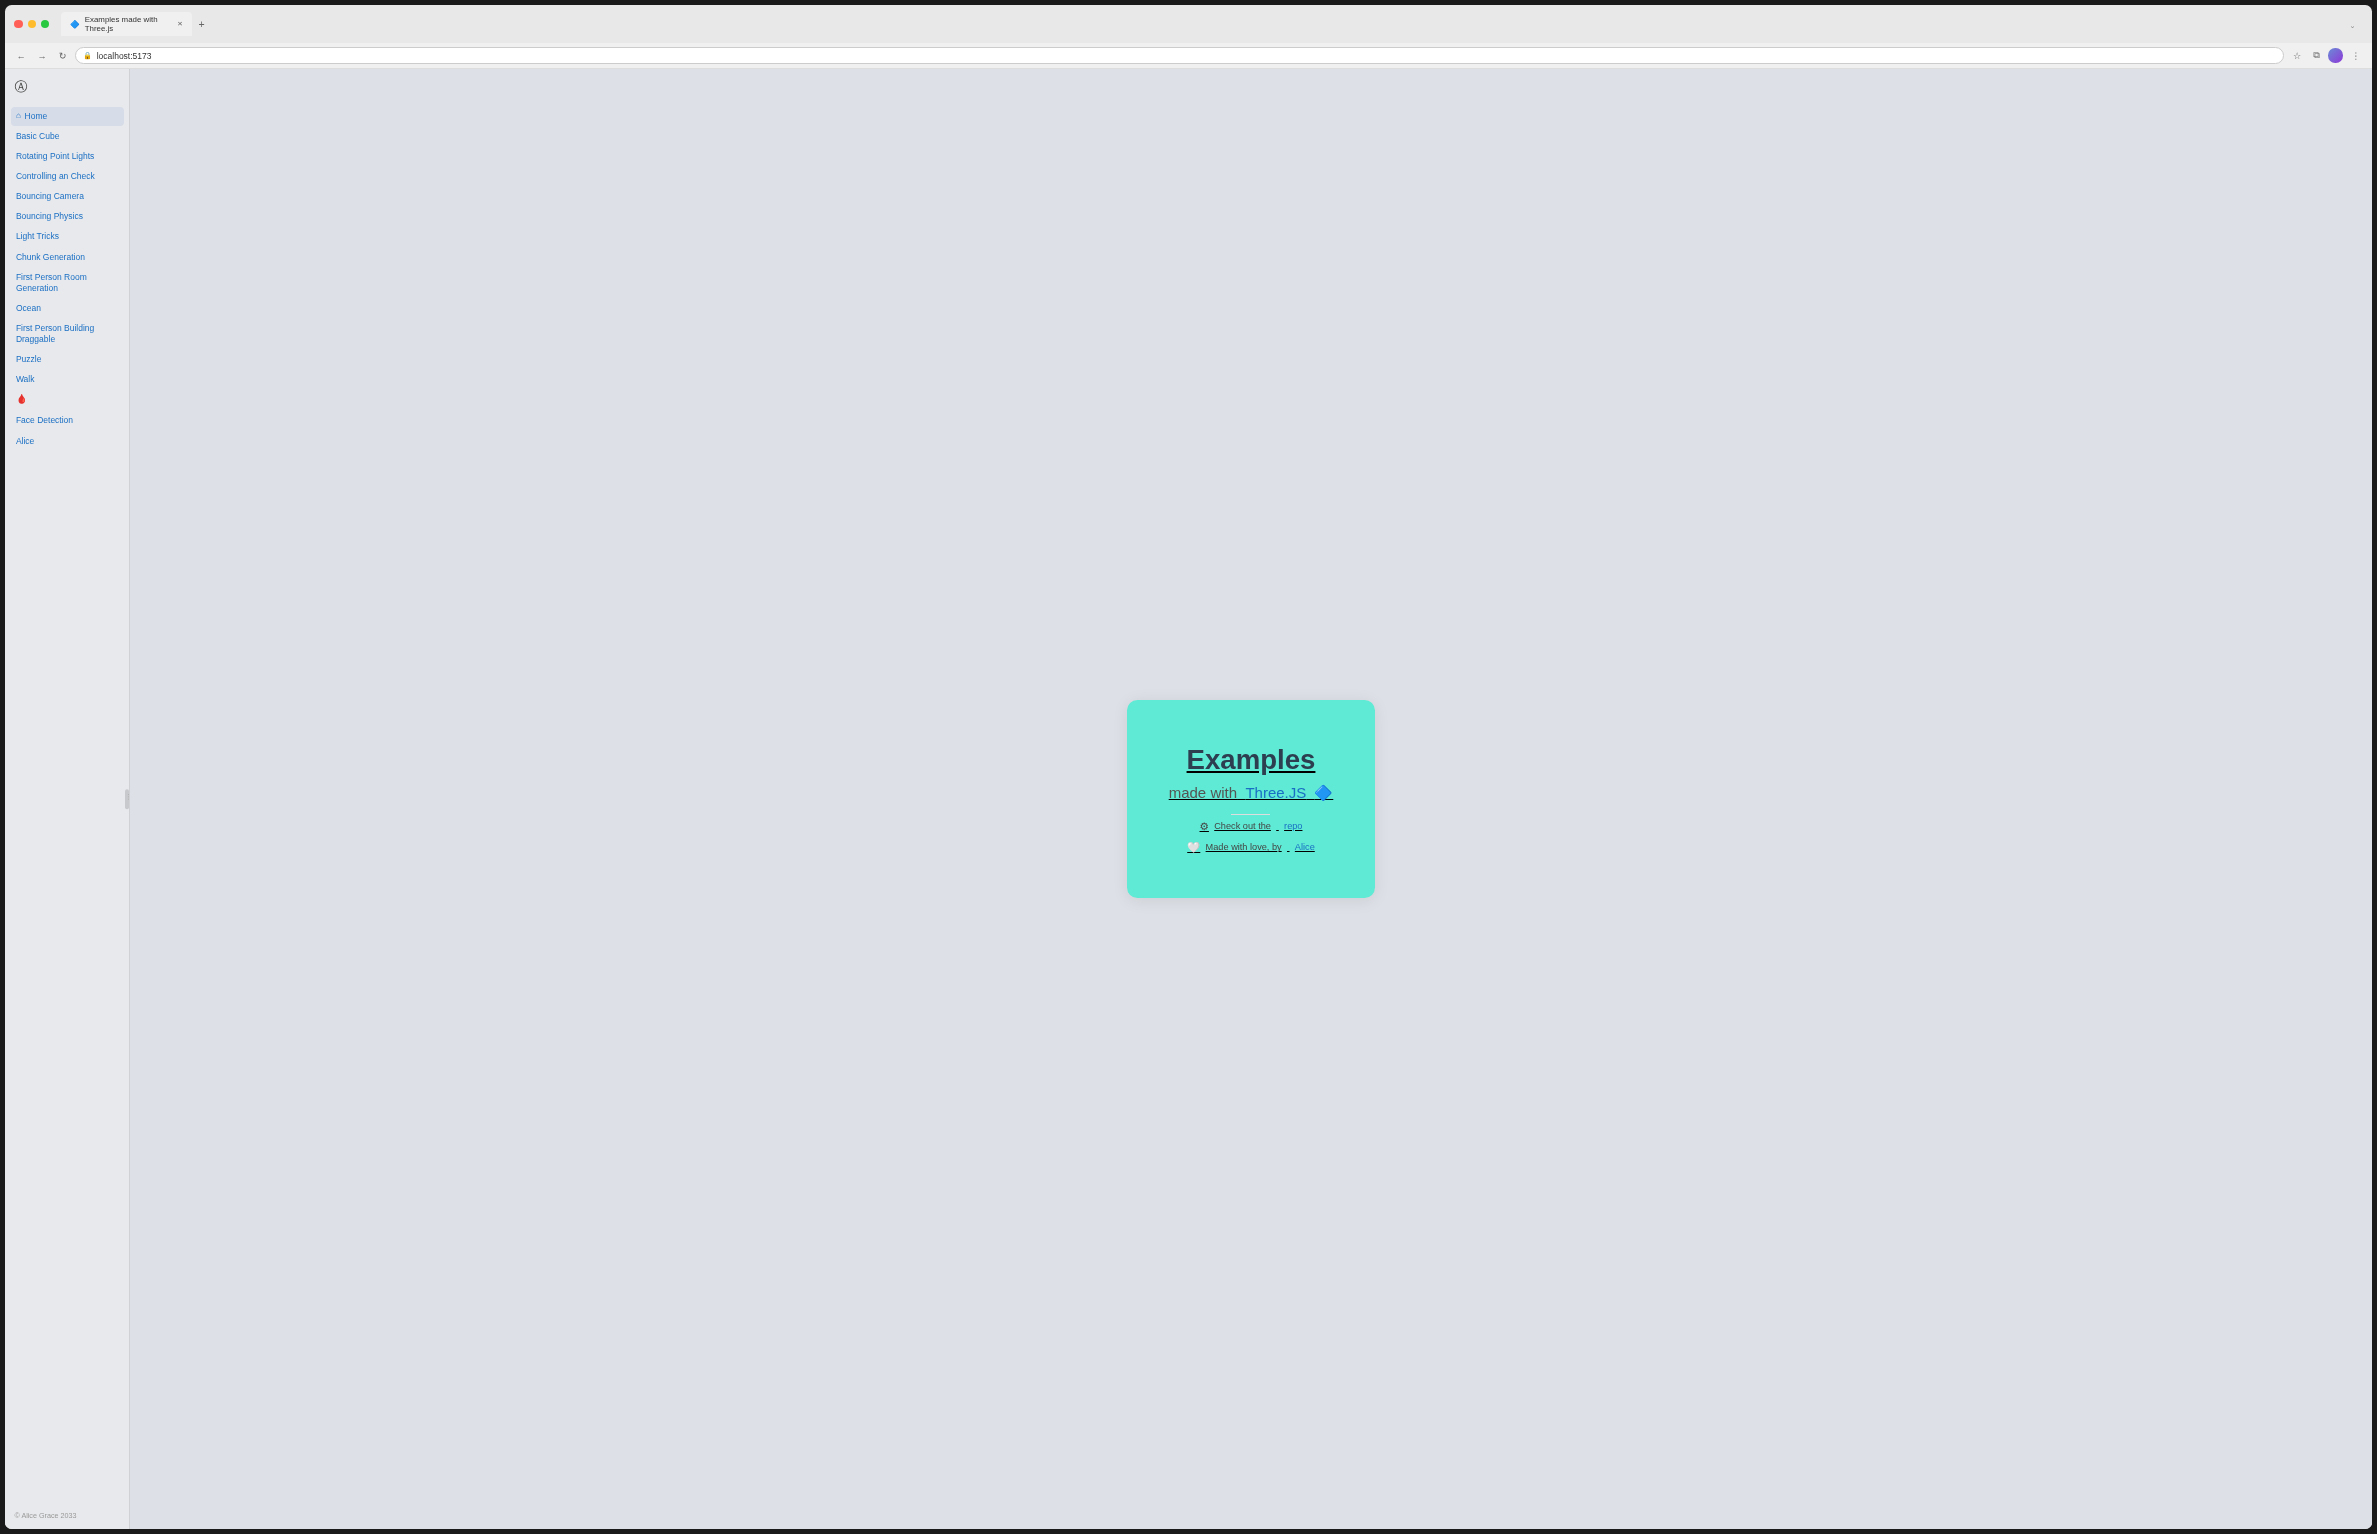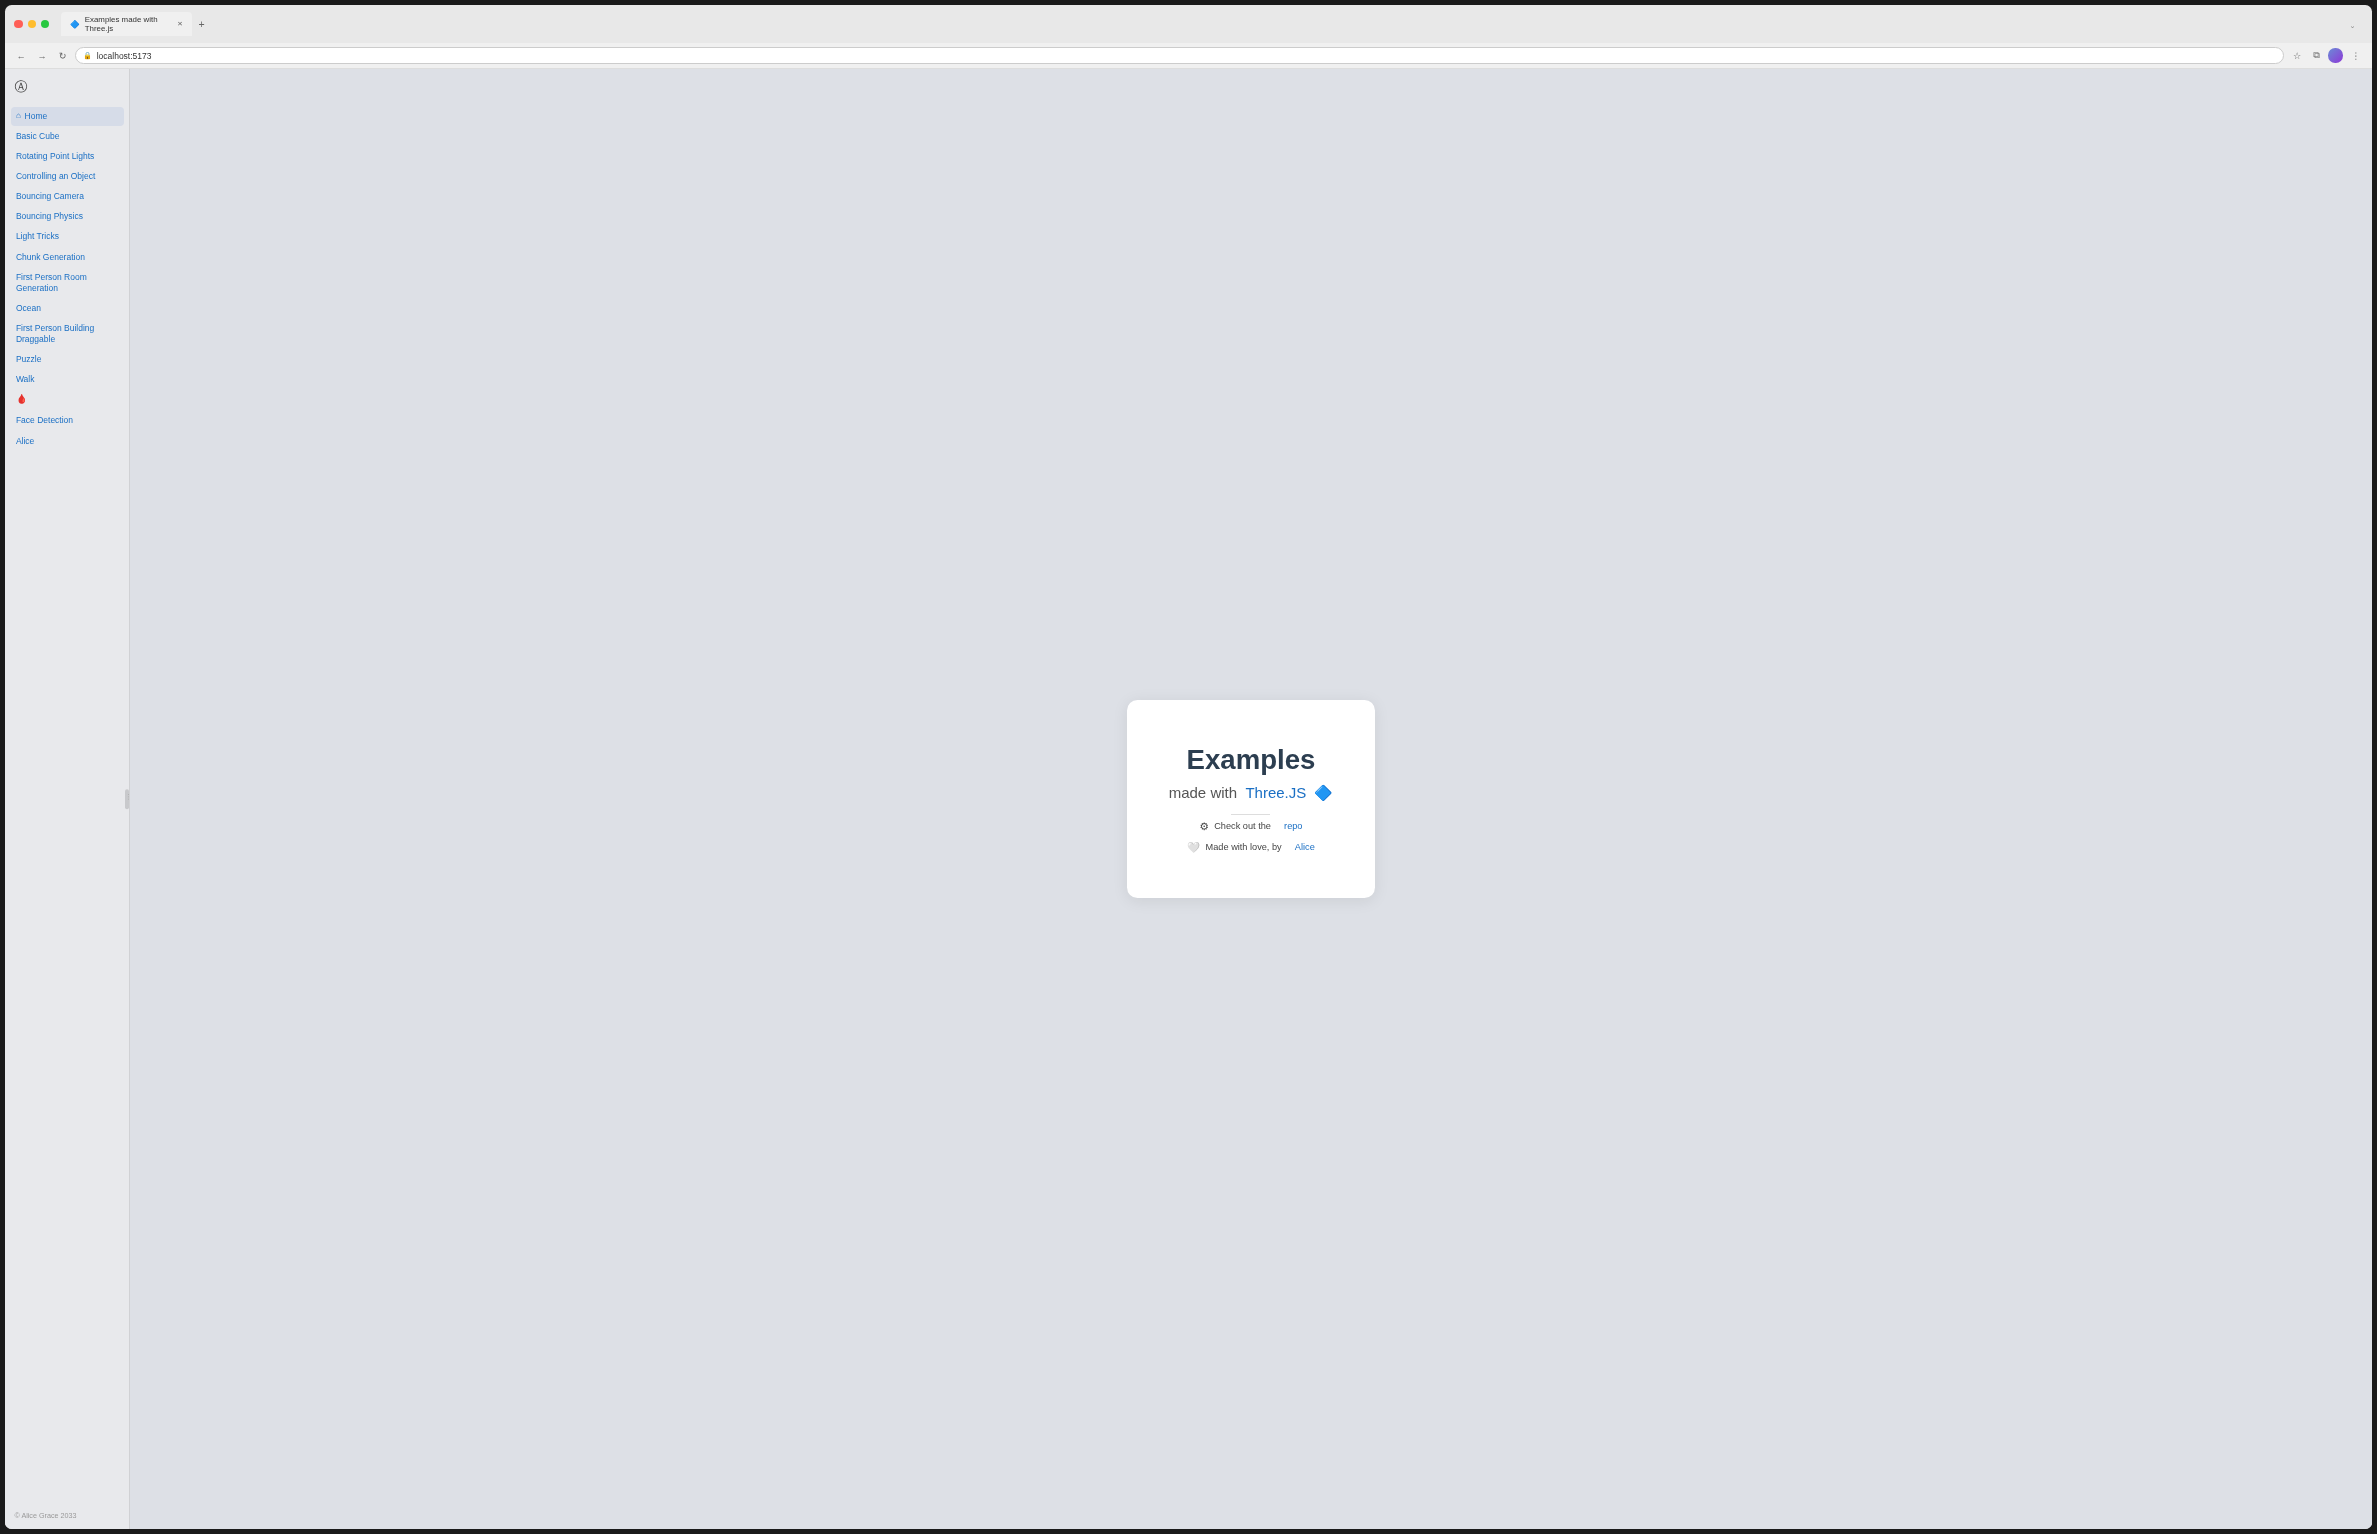--- a/index.html
+++ b/index.html
@@ -224,26 +224,27 @@
 
     .main-content {
       flex: 1;
       background: #dde0e6;
       display: flex;
       align-items: center;
       justify-content: center;
     }
 
     .card {
-      background: #ffffff;
+      background: #5eead4;
       border-radius: 10.5px;
       padding: 44px 42px;
       box-shadow: 0 2.6px 15.8px rgba(0,0,0,0.08);
       text-align: center;
       min-width: 210px;
+      text-decoration: underline;
     }
 
     .card-title {
       font-size: 27.6px;
       font-weight: 700;
       color: #2c3e50;
       margin-bottom: 7.9px;
     }
 
     .card-subtitle {
@@ -341,21 +342,21 @@
           <span class="item-icon">⌂</span>
           <span>Home</span>
         </div>
         <div class="sidebar-item">
           <span>Basic Cube</span>
         </div>
         <div class="sidebar-item">
           <span>Rotating Point Lights</span>
         </div>
         <div class="sidebar-item">
-          <span>Controlling an Object</span>
+          <span>Controlling an Check</span>
         </div>
         <div class="sidebar-item">
           <span>Bouncing Camera</span>
         </div>
         <div class="sidebar-item">
           <span>Bouncing Physics</span>
         </div>
         <div class="sidebar-item">
           <span>Light Tricks</span>
         </div>

